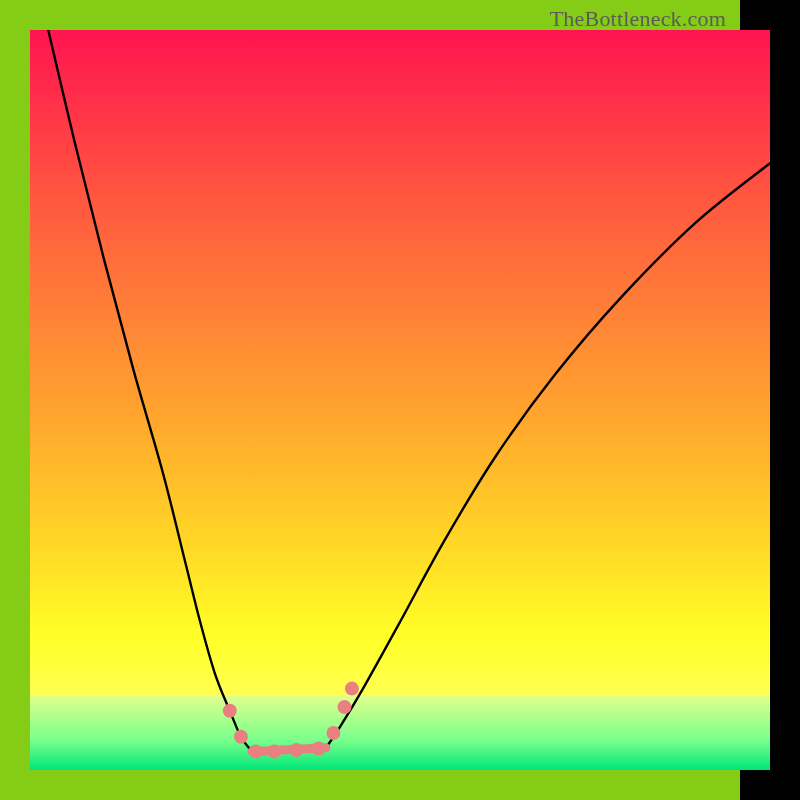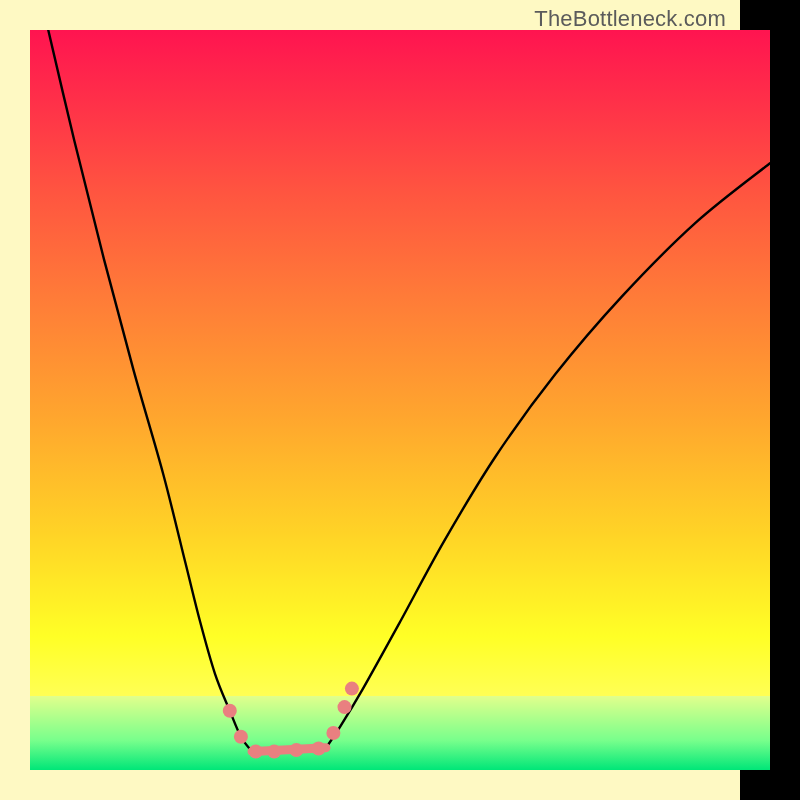--- a/index.html
+++ b/index.html
@@ -8,21 +8,22 @@
     width: 800px;
     height: 800px;
     background: #000;
     overflow: hidden;
     font-family: Arial, Helvetica, sans-serif;
   }
   .stage {
     position: relative;
     width: 740px;
     height: 800px;
-    background: #fef9c3;
+    background: #84cc16;
+    font-family: Liberation Serif, serif;
   }
   .watermark {
     position: absolute;
     top: 6px;
     right: 14px;
     color: #5b5b5b;
     font-size: 22px;
     font-weight: 500;
     letter-spacing: 0.2px;
     z-index: 20;

